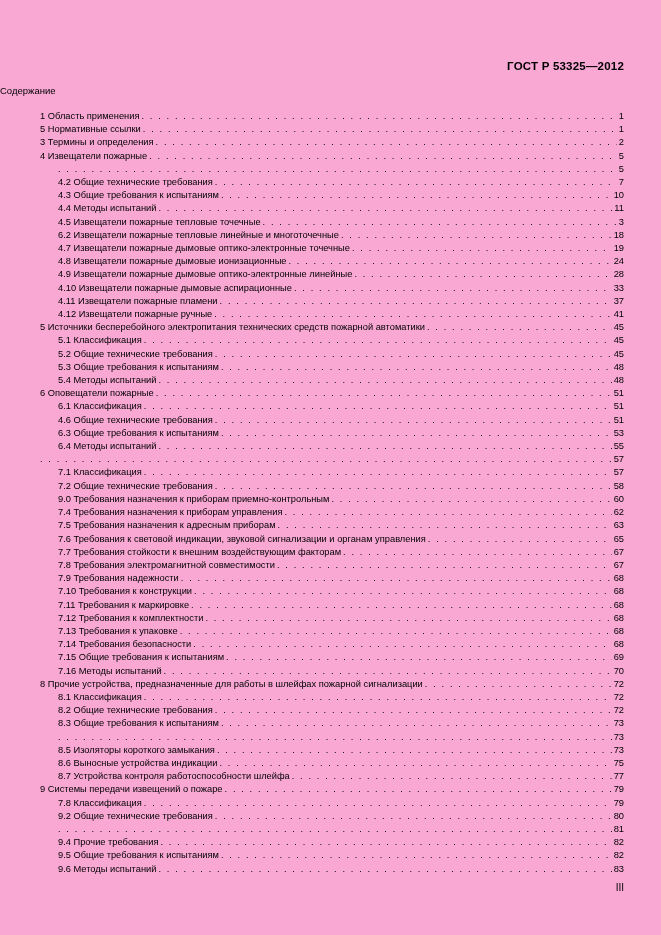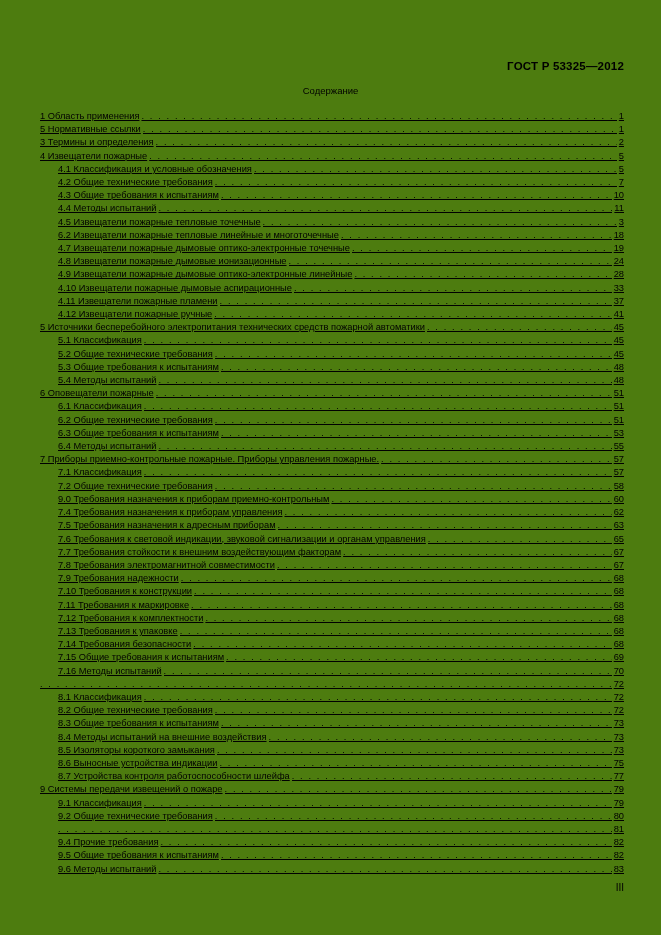--- a/index.html
+++ b/index.html
@@ -9,54 +9,53 @@
   }
   body {
     font-family: "Liberation Sans", sans-serif;
     color: #000000;
   }
   .page {
     position: relative;
     width: 661px;
     height: 935px;
     margin: 0 auto;
-    background: #4d7c0f;
+    background: #f9a8d4;
     box-sizing: border-box;
     overflow: hidden;
   }
   .header {
     position: absolute;
     top: 60px;
     right: 37px;
     font-size: 11.5px;
     font-weight: bold;
     letter-spacing: 0.2px;
     white-space: nowrap;
   }
   .doc-title {
     position: absolute;
     top: 85px;
     left: 0;
     width: 100%;
-    text-align: center;
+    text-align: left;
     font-size: 9.5px;
   }
   .toc {
     position: absolute;
     top: 110px;
     left: 40px;
     right: 37px;
   }
   .toc-line {
     display: flex;
     align-items: center;
     font-size: 9.3px;
     line-height: 13.2px;
     white-space: nowrap;
-    text-decoration: underline;
   }
   .toc-label {
     flex: 0 0 auto;
     padding-right: 2px;
   }
   .toc-dots {
     flex: 1 1 auto;
     overflow: hidden;
     white-space: nowrap;
     letter-spacing: 1.6px;
@@ -105,21 +104,20 @@
         <span class="toc-label">3 Термины и определения</span>
         <span class="toc-dots">. . . . . . . . . . . . . . . . . . . . . . . . . . . . . . . . . . . . . . . . . . . . . . . . . . . . . . . . . . . . . . . . . . . . . . . . . . . . . . . . . . . . . . . . . . . . . . . . . . . . . . . . . . . . . . . . . . . . . . . . . . . . . . . . . . . . . . . . . . . . . . . . . . . . . . . . . . . . . . . . . . . . . . . . . . . . . . . . . . . . . . . . . . . . . . . . . . . . . . . </span>
         <span class="toc-page">2</span>
       </div>
       <div class="toc-line lvl0">
         <span class="toc-label">4 Извещатели пожарные</span>
         <span class="toc-dots">. . . . . . . . . . . . . . . . . . . . . . . . . . . . . . . . . . . . . . . . . . . . . . . . . . . . . . . . . . . . . . . . . . . . . . . . . . . . . . . . . . . . . . . . . . . . . . . . . . . . . . . . . . . . . . . . . . . . . . . . . . . . . . . . . . . . . . . . . . . . . . . . . . . . . . . . . . . . . . . . . . . . . . . . . . . . . . . . . . . . . . . . . . . . . . . . . . . . . . . </span>
         <span class="toc-page">5</span>
       </div>
       <div class="toc-line lvl1">
-        <span class="toc-label">4.1 Классификация и условные обозначения</span>
         <span class="toc-dots">. . . . . . . . . . . . . . . . . . . . . . . . . . . . . . . . . . . . . . . . . . . . . . . . . . . . . . . . . . . . . . . . . . . . . . . . . . . . . . . . . . . . . . . . . . . . . . . . . . . . . . . . . . . . . . . . . . . . . . . . . . . . . . . . . . . . . . . . . . . . . . . . . . . . . . . . . . . . . . . . . . . . . . . . . . . . . . . . . . . . . . . . . . . . . . . . . . . . . . . </span>
         <span class="toc-page">5</span>
       </div>
       <div class="toc-line lvl1">
         <span class="toc-label">4.2 Общие технические требования</span>
         <span class="toc-dots">. . . . . . . . . . . . . . . . . . . . . . . . . . . . . . . . . . . . . . . . . . . . . . . . . . . . . . . . . . . . . . . . . . . . . . . . . . . . . . . . . . . . . . . . . . . . . . . . . . . . . . . . . . . . . . . . . . . . . . . . . . . . . . . . . . . . . . . . . . . . . . . . . . . . . . . . . . . . . . . . . . . . . . . . . . . . . . . . . . . . . . . . . . . . . . . . . . . . . . . </span>
         <span class="toc-page">7</span>
       </div>
       <div class="toc-line lvl1">
         <span class="toc-label">4.3 Общие требования к испытаниям</span>
@@ -200,36 +198,35 @@
         <span class="toc-label">6 Оповещатели пожарные</span>
         <span class="toc-dots">. . . . . . . . . . . . . . . . . . . . . . . . . . . . . . . . . . . . . . . . . . . . . . . . . . . . . . . . . . . . . . . . . . . . . . . . . . . . . . . . . . . . . . . . . . . . . . . . . . . . . . . . . . . . . . . . . . . . . . . . . . . . . . . . . . . . . . . . . . . . . . . . . . . . . . . . . . . . . . . . . . . . . . . . . . . . . . . . . . . . . . . . . . . . . . . . . . . . . . . </span>
         <span class="toc-page">51</span>
       </div>
       <div class="toc-line lvl1">
         <span class="toc-label">6.1 Классификация</span>
         <span class="toc-dots">. . . . . . . . . . . . . . . . . . . . . . . . . . . . . . . . . . . . . . . . . . . . . . . . . . . . . . . . . . . . . . . . . . . . . . . . . . . . . . . . . . . . . . . . . . . . . . . . . . . . . . . . . . . . . . . . . . . . . . . . . . . . . . . . . . . . . . . . . . . . . . . . . . . . . . . . . . . . . . . . . . . . . . . . . . . . . . . . . . . . . . . . . . . . . . . . . . . . . . . </span>
         <span class="toc-page">51</span>
       </div>
       <div class="toc-line lvl1">
-        <span class="toc-label">6.2 Общие технические требования</span>
+        <span class="toc-label">4.6 Общие технические требования</span>
         <span class="toc-dots">. . . . . . . . . . . . . . . . . . . . . . . . . . . . . . . . . . . . . . . . . . . . . . . . . . . . . . . . . . . . . . . . . . . . . . . . . . . . . . . . . . . . . . . . . . . . . . . . . . . . . . . . . . . . . . . . . . . . . . . . . . . . . . . . . . . . . . . . . . . . . . . . . . . . . . . . . . . . . . . . . . . . . . . . . . . . . . . . . . . . . . . . . . . . . . . . . . . . . . . </span>
         <span class="toc-page">51</span>
       </div>
       <div class="toc-line lvl1">
         <span class="toc-label">6.3 Общие требования к испытаниям</span>
         <span class="toc-dots">. . . . . . . . . . . . . . . . . . . . . . . . . . . . . . . . . . . . . . . . . . . . . . . . . . . . . . . . . . . . . . . . . . . . . . . . . . . . . . . . . . . . . . . . . . . . . . . . . . . . . . . . . . . . . . . . . . . . . . . . . . . . . . . . . . . . . . . . . . . . . . . . . . . . . . . . . . . . . . . . . . . . . . . . . . . . . . . . . . . . . . . . . . . . . . . . . . . . . . . </span>
         <span class="toc-page">53</span>
       </div>
       <div class="toc-line lvl1">
         <span class="toc-label">6.4 Методы испытаний</span>
         <span class="toc-dots">. . . . . . . . . . . . . . . . . . . . . . . . . . . . . . . . . . . . . . . . . . . . . . . . . . . . . . . . . . . . . . . . . . . . . . . . . . . . . . . . . . . . . . . . . . . . . . . . . . . . . . . . . . . . . . . . . . . . . . . . . . . . . . . . . . . . . . . . . . . . . . . . . . . . . . . . . . . . . . . . . . . . . . . . . . . . . . . . . . . . . . . . . . . . . . . . . . . . . . . </span>
         <span class="toc-page">55</span>
       </div>
       <div class="toc-line lvl0">
-        <span class="toc-label">7 Приборы приемно-контрольные пожарные. Приборы управления пожарные.</span>
         <span class="toc-dots">. . . . . . . . . . . . . . . . . . . . . . . . . . . . . . . . . . . . . . . . . . . . . . . . . . . . . . . . . . . . . . . . . . . . . . . . . . . . . . . . . . . . . . . . . . . . . . . . . . . . . . . . . . . . . . . . . . . . . . . . . . . . . . . . . . . . . . . . . . . . . . . . . . . . . . . . . . . . . . . . . . . . . . . . . . . . . . . . . . . . . . . . . . . . . . . . . . . . . . . </span>
         <span class="toc-page">57</span>
       </div>
       <div class="toc-line lvl1">
         <span class="toc-label">7.1 Классификация</span>
         <span class="toc-dots">. . . . . . . . . . . . . . . . . . . . . . . . . . . . . . . . . . . . . . . . . . . . . . . . . . . . . . . . . . . . . . . . . . . . . . . . . . . . . . . . . . . . . . . . . . . . . . . . . . . . . . . . . . . . . . . . . . . . . . . . . . . . . . . . . . . . . . . . . . . . . . . . . . . . . . . . . . . . . . . . . . . . . . . . . . . . . . . . . . . . . . . . . . . . . . . . . . . . . . . </span>
         <span class="toc-page">57</span>
       </div>
       <div class="toc-line lvl1">
         <span class="toc-label">7.2 Общие технические требования</span>
@@ -300,40 +297,40 @@
         <span class="toc-label">7.15 Общие требования к испытаниям</span>
         <span class="toc-dots">. . . . . . . . . . . . . . . . . . . . . . . . . . . . . . . . . . . . . . . . . . . . . . . . . . . . . . . . . . . . . . . . . . . . . . . . . . . . . . . . . . . . . . . . . . . . . . . . . . . . . . . . . . . . . . . . . . . . . . . . . . . . . . . . . . . . . . . . . . . . . . . . . . . . . . . . . . . . . . . . . . . . . . . . . . . . . . . . . . . . . . . . . . . . . . . . . . . . . . . </span>
         <span class="toc-page">69</span>
       </div>
       <div class="toc-line lvl1">
         <span class="toc-label">7.16 Методы испытаний</span>
         <span class="toc-dots">. . . . . . . . . . . . . . . . . . . . . . . . . . . . . . . . . . . . . . . . . . . . . . . . . . . . . . . . . . . . . . . . . . . . . . . . . . . . . . . . . . . . . . . . . . . . . . . . . . . . . . . . . . . . . . . . . . . . . . . . . . . . . . . . . . . . . . . . . . . . . . . . . . . . . . . . . . . . . . . . . . . . . . . . . . . . . . . . . . . . . . . . . . . . . . . . . . . . . . . </span>
         <span class="toc-page">70</span>
       </div>
       <div class="toc-line lvl0">
+        <span class="toc-label">8 Прочие устройства, предназначенные для работы в шлейфах пожарной сигнализации</span>
         <span class="toc-dots">. . . . . . . . . . . . . . . . . . . . . . . . . . . . . . . . . . . . . . . . . . . . . . . . . . . . . . . . . . . . . . . . . . . . . . . . . . . . . . . . . . . . . . . . . . . . . . . . . . . . . . . . . . . . . . . . . . . . . . . . . . . . . . . . . . . . . . . . . . . . . . . . . . . . . . . . . . . . . . . . . . . . . . . . . . . . . . . . . . . . . . . . . . . . . . . . . . . . . . . </span>
         <span class="toc-page">72</span>
       </div>
       <div class="toc-line lvl1">
         <span class="toc-label">8.1 Классификация</span>
         <span class="toc-dots">. . . . . . . . . . . . . . . . . . . . . . . . . . . . . . . . . . . . . . . . . . . . . . . . . . . . . . . . . . . . . . . . . . . . . . . . . . . . . . . . . . . . . . . . . . . . . . . . . . . . . . . . . . . . . . . . . . . . . . . . . . . . . . . . . . . . . . . . . . . . . . . . . . . . . . . . . . . . . . . . . . . . . . . . . . . . . . . . . . . . . . . . . . . . . . . . . . . . . . . </span>
         <span class="toc-page">72</span>
       </div>
       <div class="toc-line lvl1">
         <span class="toc-label">8.2 Общие технические требования</span>
         <span class="toc-dots">. . . . . . . . . . . . . . . . . . . . . . . . . . . . . . . . . . . . . . . . . . . . . . . . . . . . . . . . . . . . . . . . . . . . . . . . . . . . . . . . . . . . . . . . . . . . . . . . . . . . . . . . . . . . . . . . . . . . . . . . . . . . . . . . . . . . . . . . . . . . . . . . . . . . . . . . . . . . . . . . . . . . . . . . . . . . . . . . . . . . . . . . . . . . . . . . . . . . . . . </span>
         <span class="toc-page">72</span>
       </div>
       <div class="toc-line lvl1">
         <span class="toc-label">8.3 Общие требования к испытаниям</span>
         <span class="toc-dots">. . . . . . . . . . . . . . . . . . . . . . . . . . . . . . . . . . . . . . . . . . . . . . . . . . . . . . . . . . . . . . . . . . . . . . . . . . . . . . . . . . . . . . . . . . . . . . . . . . . . . . . . . . . . . . . . . . . . . . . . . . . . . . . . . . . . . . . . . . . . . . . . . . . . . . . . . . . . . . . . . . . . . . . . . . . . . . . . . . . . . . . . . . . . . . . . . . . . . . . </span>
         <span class="toc-page">73</span>
       </div>
       <div class="toc-line lvl1">
-        <span class="toc-label">8.4 Методы испытаний на внешние воздействия</span>
         <span class="toc-dots">. . . . . . . . . . . . . . . . . . . . . . . . . . . . . . . . . . . . . . . . . . . . . . . . . . . . . . . . . . . . . . . . . . . . . . . . . . . . . . . . . . . . . . . . . . . . . . . . . . . . . . . . . . . . . . . . . . . . . . . . . . . . . . . . . . . . . . . . . . . . . . . . . . . . . . . . . . . . . . . . . . . . . . . . . . . . . . . . . . . . . . . . . . . . . . . . . . . . . . . </span>
         <span class="toc-page">73</span>
       </div>
       <div class="toc-line lvl1">
         <span class="toc-label">8.5 Изоляторы короткого замыкания</span>
         <span class="toc-dots">. . . . . . . . . . . . . . . . . . . . . . . . . . . . . . . . . . . . . . . . . . . . . . . . . . . . . . . . . . . . . . . . . . . . . . . . . . . . . . . . . . . . . . . . . . . . . . . . . . . . . . . . . . . . . . . . . . . . . . . . . . . . . . . . . . . . . . . . . . . . . . . . . . . . . . . . . . . . . . . . . . . . . . . . . . . . . . . . . . . . . . . . . . . . . . . . . . . . . . . </span>
         <span class="toc-page">73</span>
       </div>
       <div class="toc-line lvl1">
         <span class="toc-label">8.6 Выносные устройства индикации</span>
@@ -344,21 +341,21 @@
         <span class="toc-label">8.7 Устройства контроля работоспособности шлейфа</span>
         <span class="toc-dots">. . . . . . . . . . . . . . . . . . . . . . . . . . . . . . . . . . . . . . . . . . . . . . . . . . . . . . . . . . . . . . . . . . . . . . . . . . . . . . . . . . . . . . . . . . . . . . . . . . . . . . . . . . . . . . . . . . . . . . . . . . . . . . . . . . . . . . . . . . . . . . . . . . . . . . . . . . . . . . . . . . . . . . . . . . . . . . . . . . . . . . . . . . . . . . . . . . . . . . . </span>
         <span class="toc-page">77</span>
       </div>
       <div class="toc-line lvl0">
         <span class="toc-label">9 Системы передачи извещений о пожаре</span>
         <span class="toc-dots">. . . . . . . . . . . . . . . . . . . . . . . . . . . . . . . . . . . . . . . . . . . . . . . . . . . . . . . . . . . . . . . . . . . . . . . . . . . . . . . . . . . . . . . . . . . . . . . . . . . . . . . . . . . . . . . . . . . . . . . . . . . . . . . . . . . . . . . . . . . . . . . . . . . . . . . . . . . . . . . . . . . . . . . . . . . . . . . . . . . . . . . . . . . . . . . . . . . . . . . </span>
         <span class="toc-page">79</span>
       </div>
       <div class="toc-line lvl1">
-        <span class="toc-label">9.1 Классификация</span>
+        <span class="toc-label">7.8 Классификация</span>
         <span class="toc-dots">. . . . . . . . . . . . . . . . . . . . . . . . . . . . . . . . . . . . . . . . . . . . . . . . . . . . . . . . . . . . . . . . . . . . . . . . . . . . . . . . . . . . . . . . . . . . . . . . . . . . . . . . . . . . . . . . . . . . . . . . . . . . . . . . . . . . . . . . . . . . . . . . . . . . . . . . . . . . . . . . . . . . . . . . . . . . . . . . . . . . . . . . . . . . . . . . . . . . . . . </span>
         <span class="toc-page">79</span>
       </div>
       <div class="toc-line lvl1">
         <span class="toc-label">9.2 Общие технические требования</span>
         <span class="toc-dots">. . . . . . . . . . . . . . . . . . . . . . . . . . . . . . . . . . . . . . . . . . . . . . . . . . . . . . . . . . . . . . . . . . . . . . . . . . . . . . . . . . . . . . . . . . . . . . . . . . . . . . . . . . . . . . . . . . . . . . . . . . . . . . . . . . . . . . . . . . . . . . . . . . . . . . . . . . . . . . . . . . . . . . . . . . . . . . . . . . . . . . . . . . . . . . . . . . . . . . . </span>
         <span class="toc-page">80</span>
       </div>
       <div class="toc-line lvl1">
         <span class="toc-dots">. . . . . . . . . . . . . . . . . . . . . . . . . . . . . . . . . . . . . . . . . . . . . . . . . . . . . . . . . . . . . . . . . . . . . . . . . . . . . . . . . . . . . . . . . . . . . . . . . . . . . . . . . . . . . . . . . . . . . . . . . . . . . . . . . . . . . . . . . . . . . . . . . . . . . . . . . . . . . . . . . . . . . . . . . . . . . . . . . . . . . . . . . . . . . . . . . . . . . . . </span>

